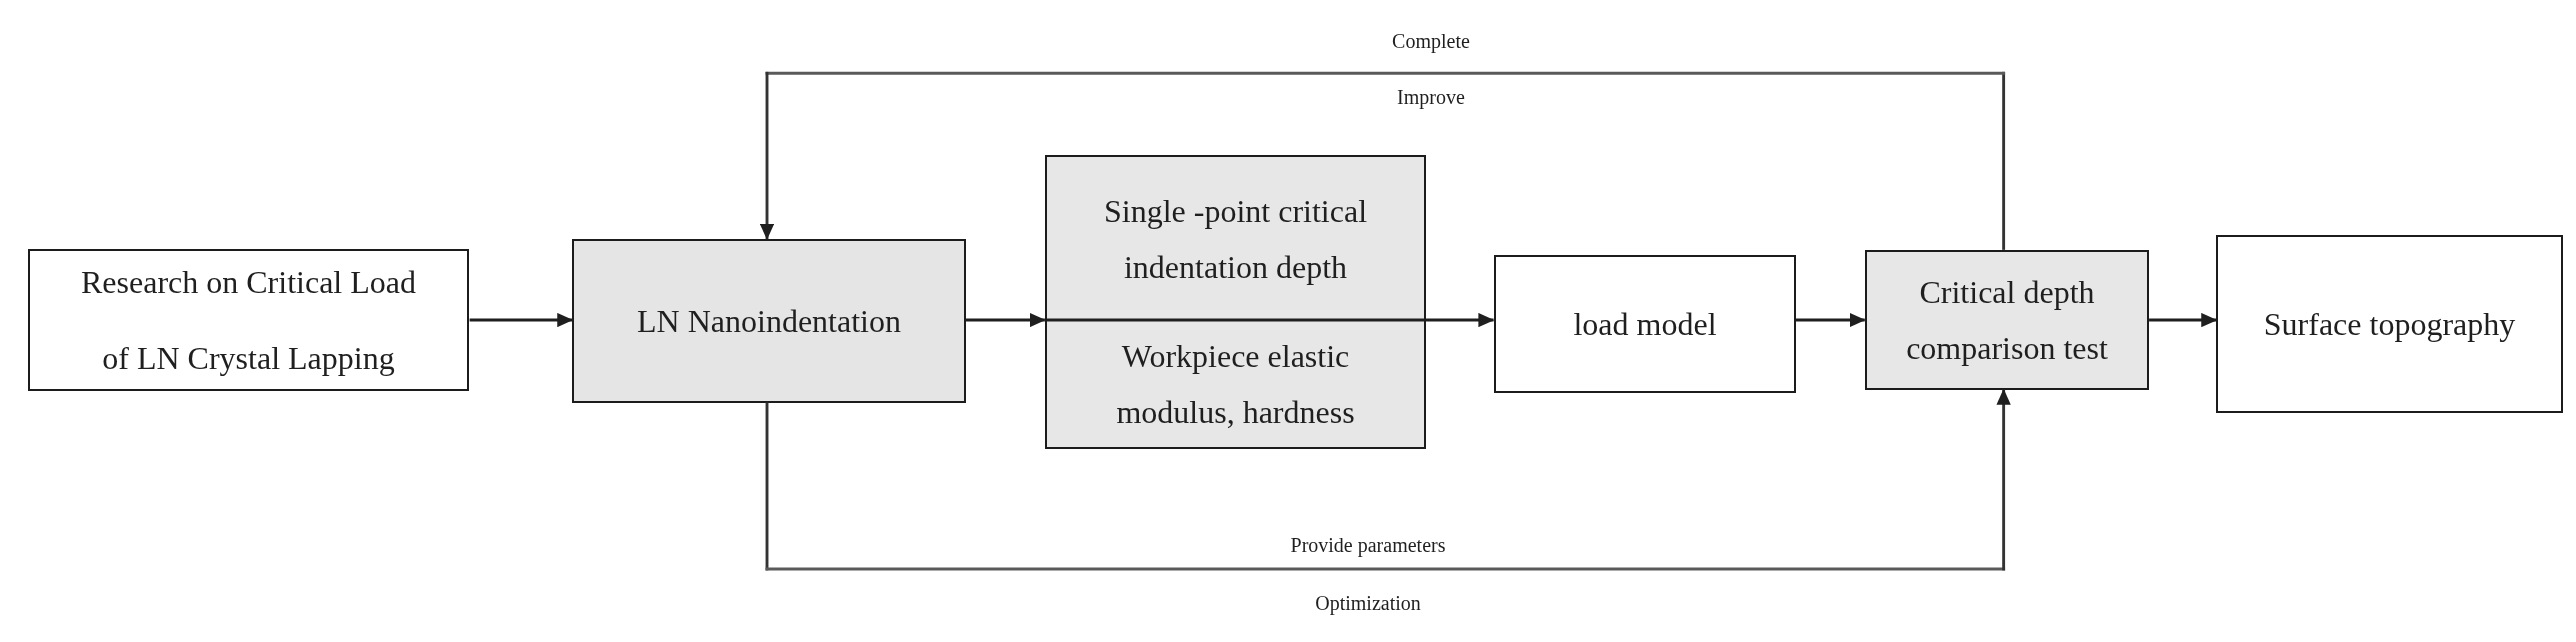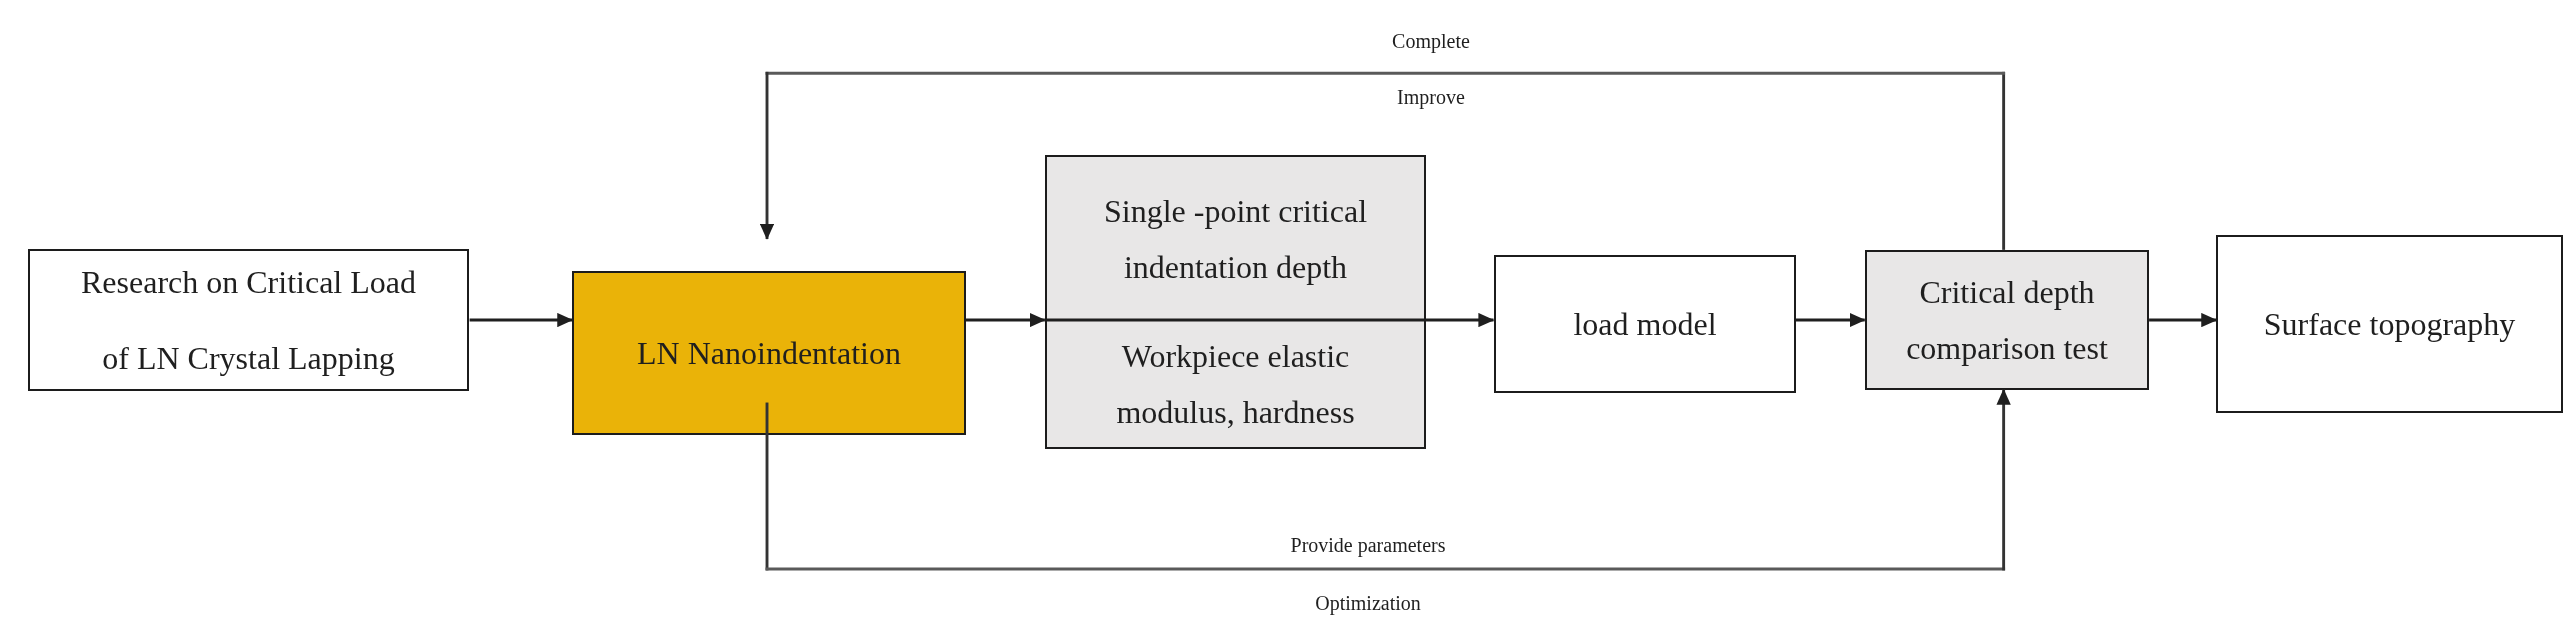--- a/index.html
+++ b/index.html
@@ -35,21 +35,21 @@
     align-items: center;
     text-align: right;
     z-index: 1;
     font-size: 32px;
   }
   .node .line {
     line-height: 56px;
     white-space: nowrap;
   }
   .node-white { background: #ffffff; }
-  .node-blue  { background: #eab308; margin-top: 32px; }
+  .node-blue  { background: #e5e5e5; }
   .node-gray  { background: #e8e7e7; }
 
   #node-research        { left: 28px;   top: 249px; width: 441px; height: 142px; gap: 20px; }
   #node-nanoindentation { left: 572px;  top: 239px; width: 394px; height: 164px; }
   #node-params          { left: 1045px; top: 155px; width: 381px; height: 294px; padding: 0; justify-content: flex-start; }
   #node-build           { left: 1494px; top: 255px; width: 302px; height: 138px; }
   #node-comparison      { left: 1865px; top: 250px; width: 284px; height: 140px; }
   #node-surface         { left: 2216px; top: 235px; width: 347px; height: 178px; }
 
   .half {

